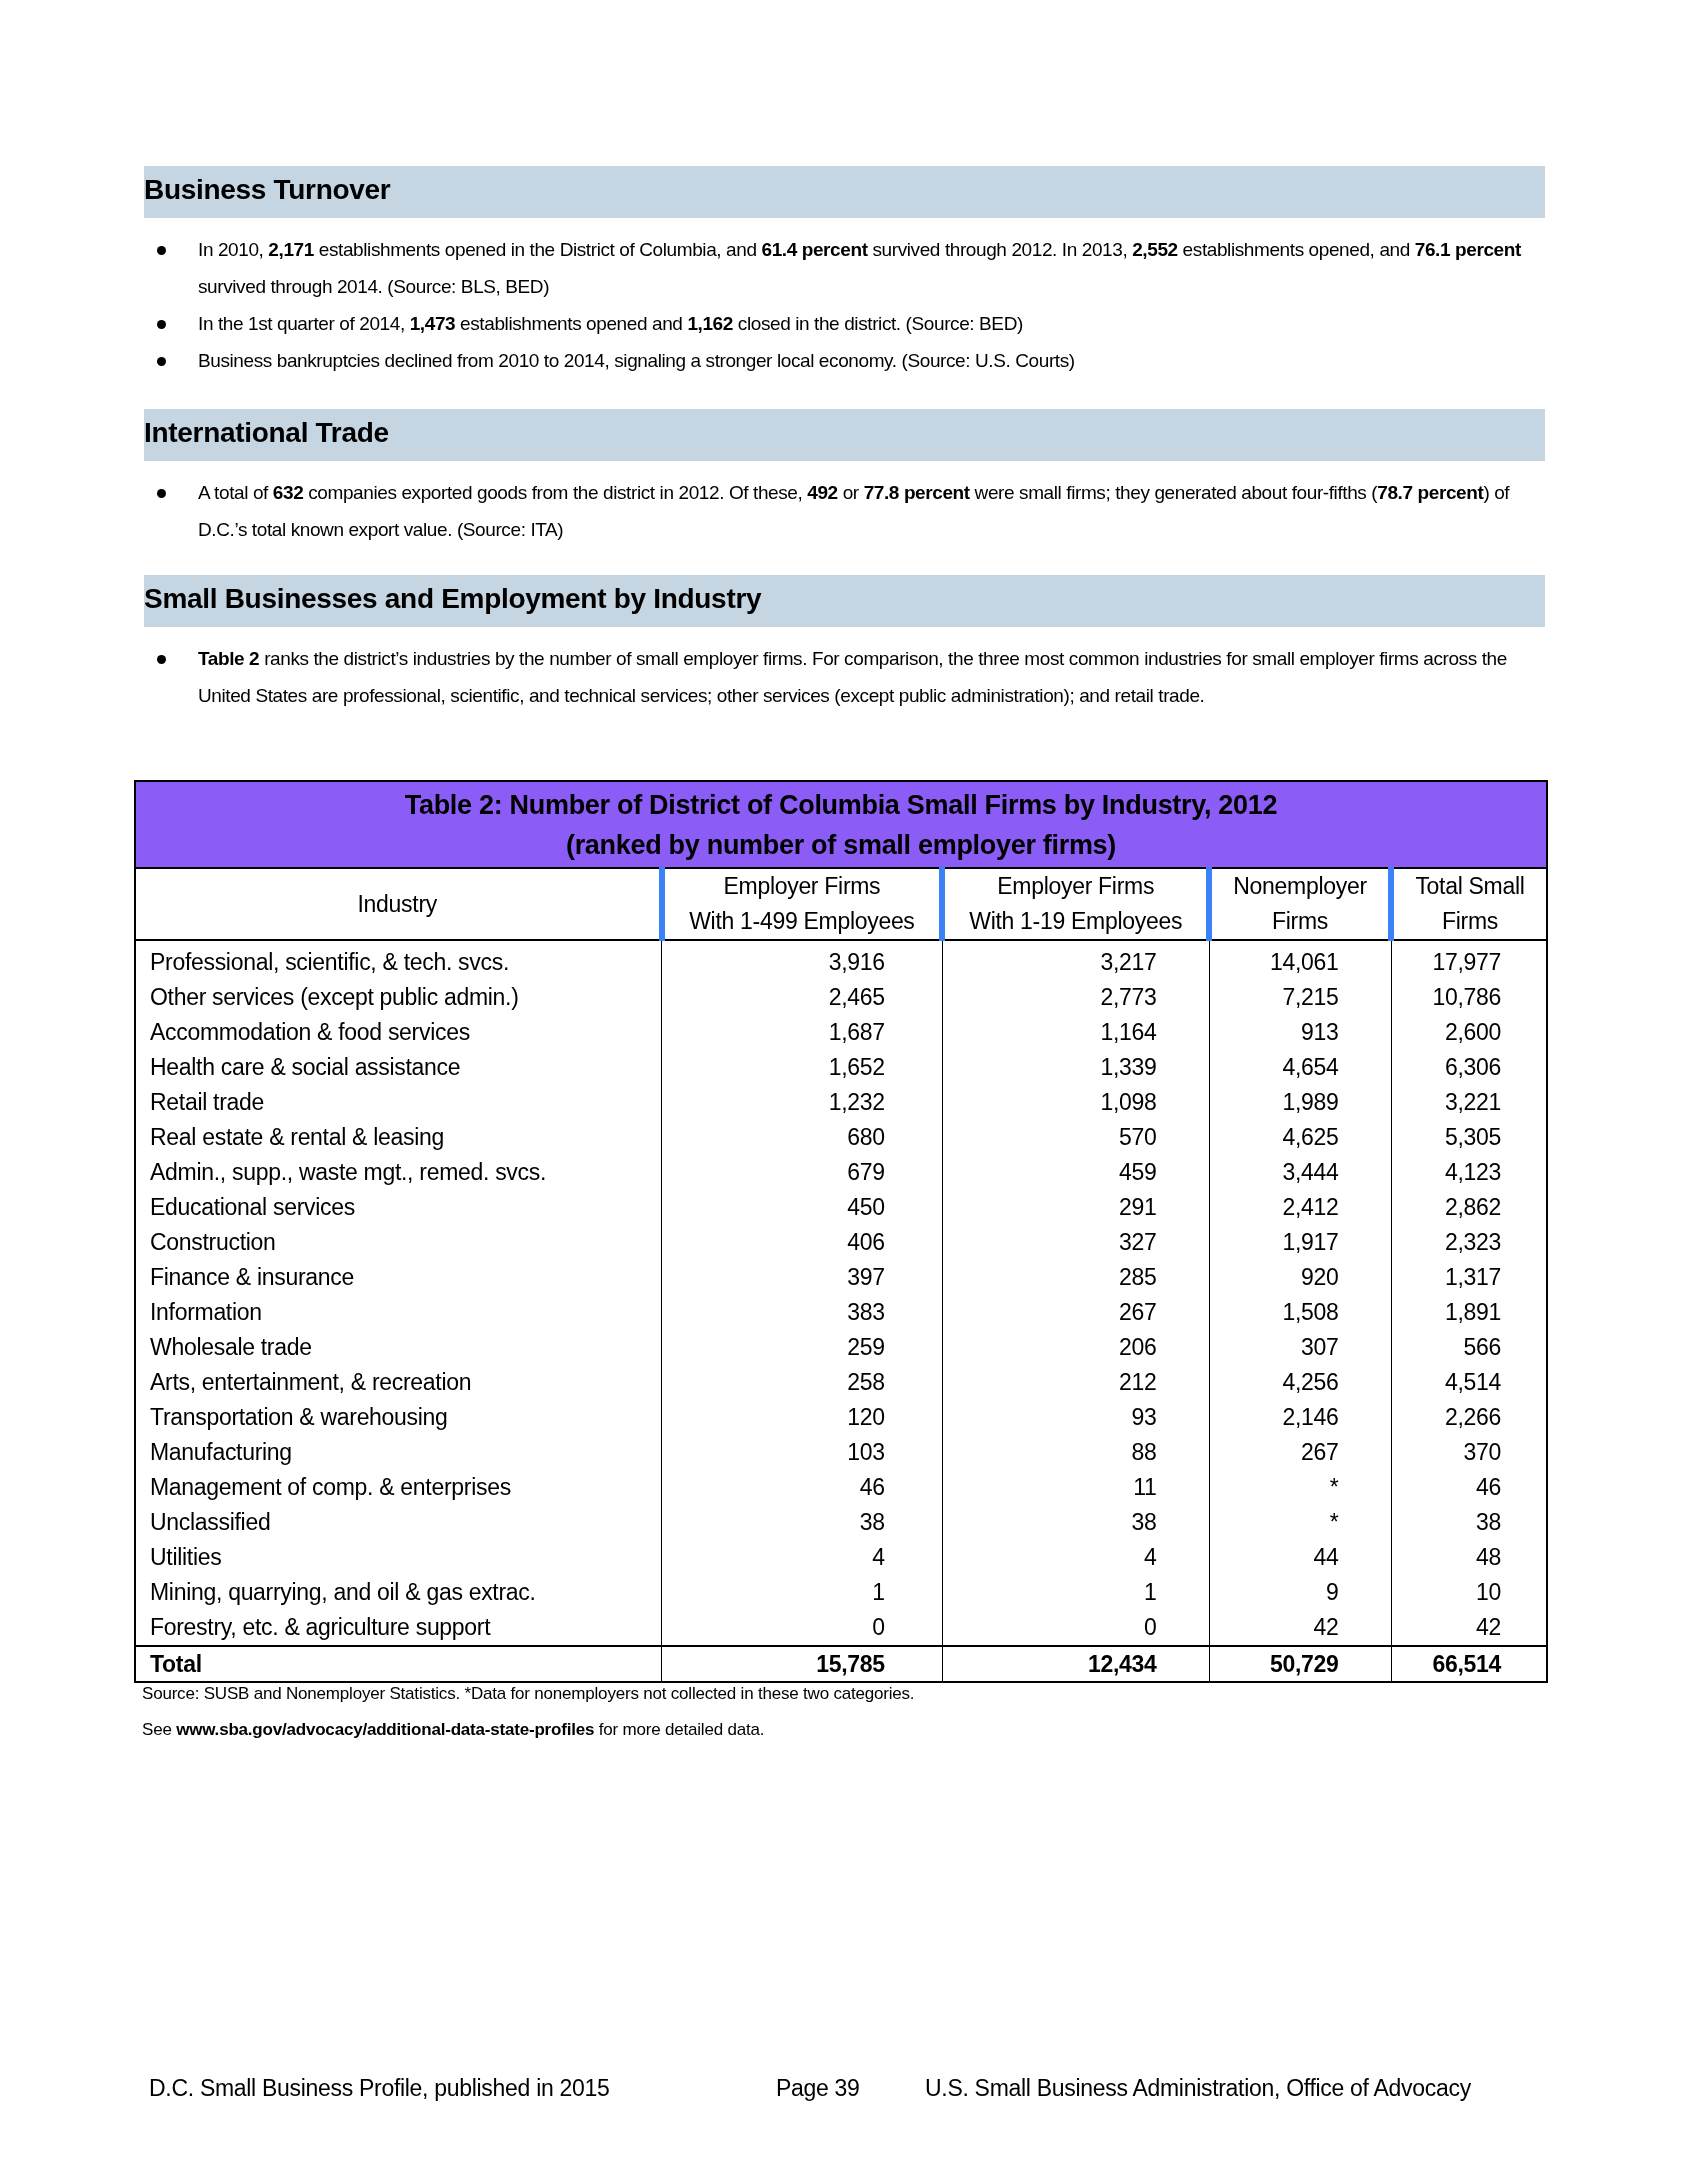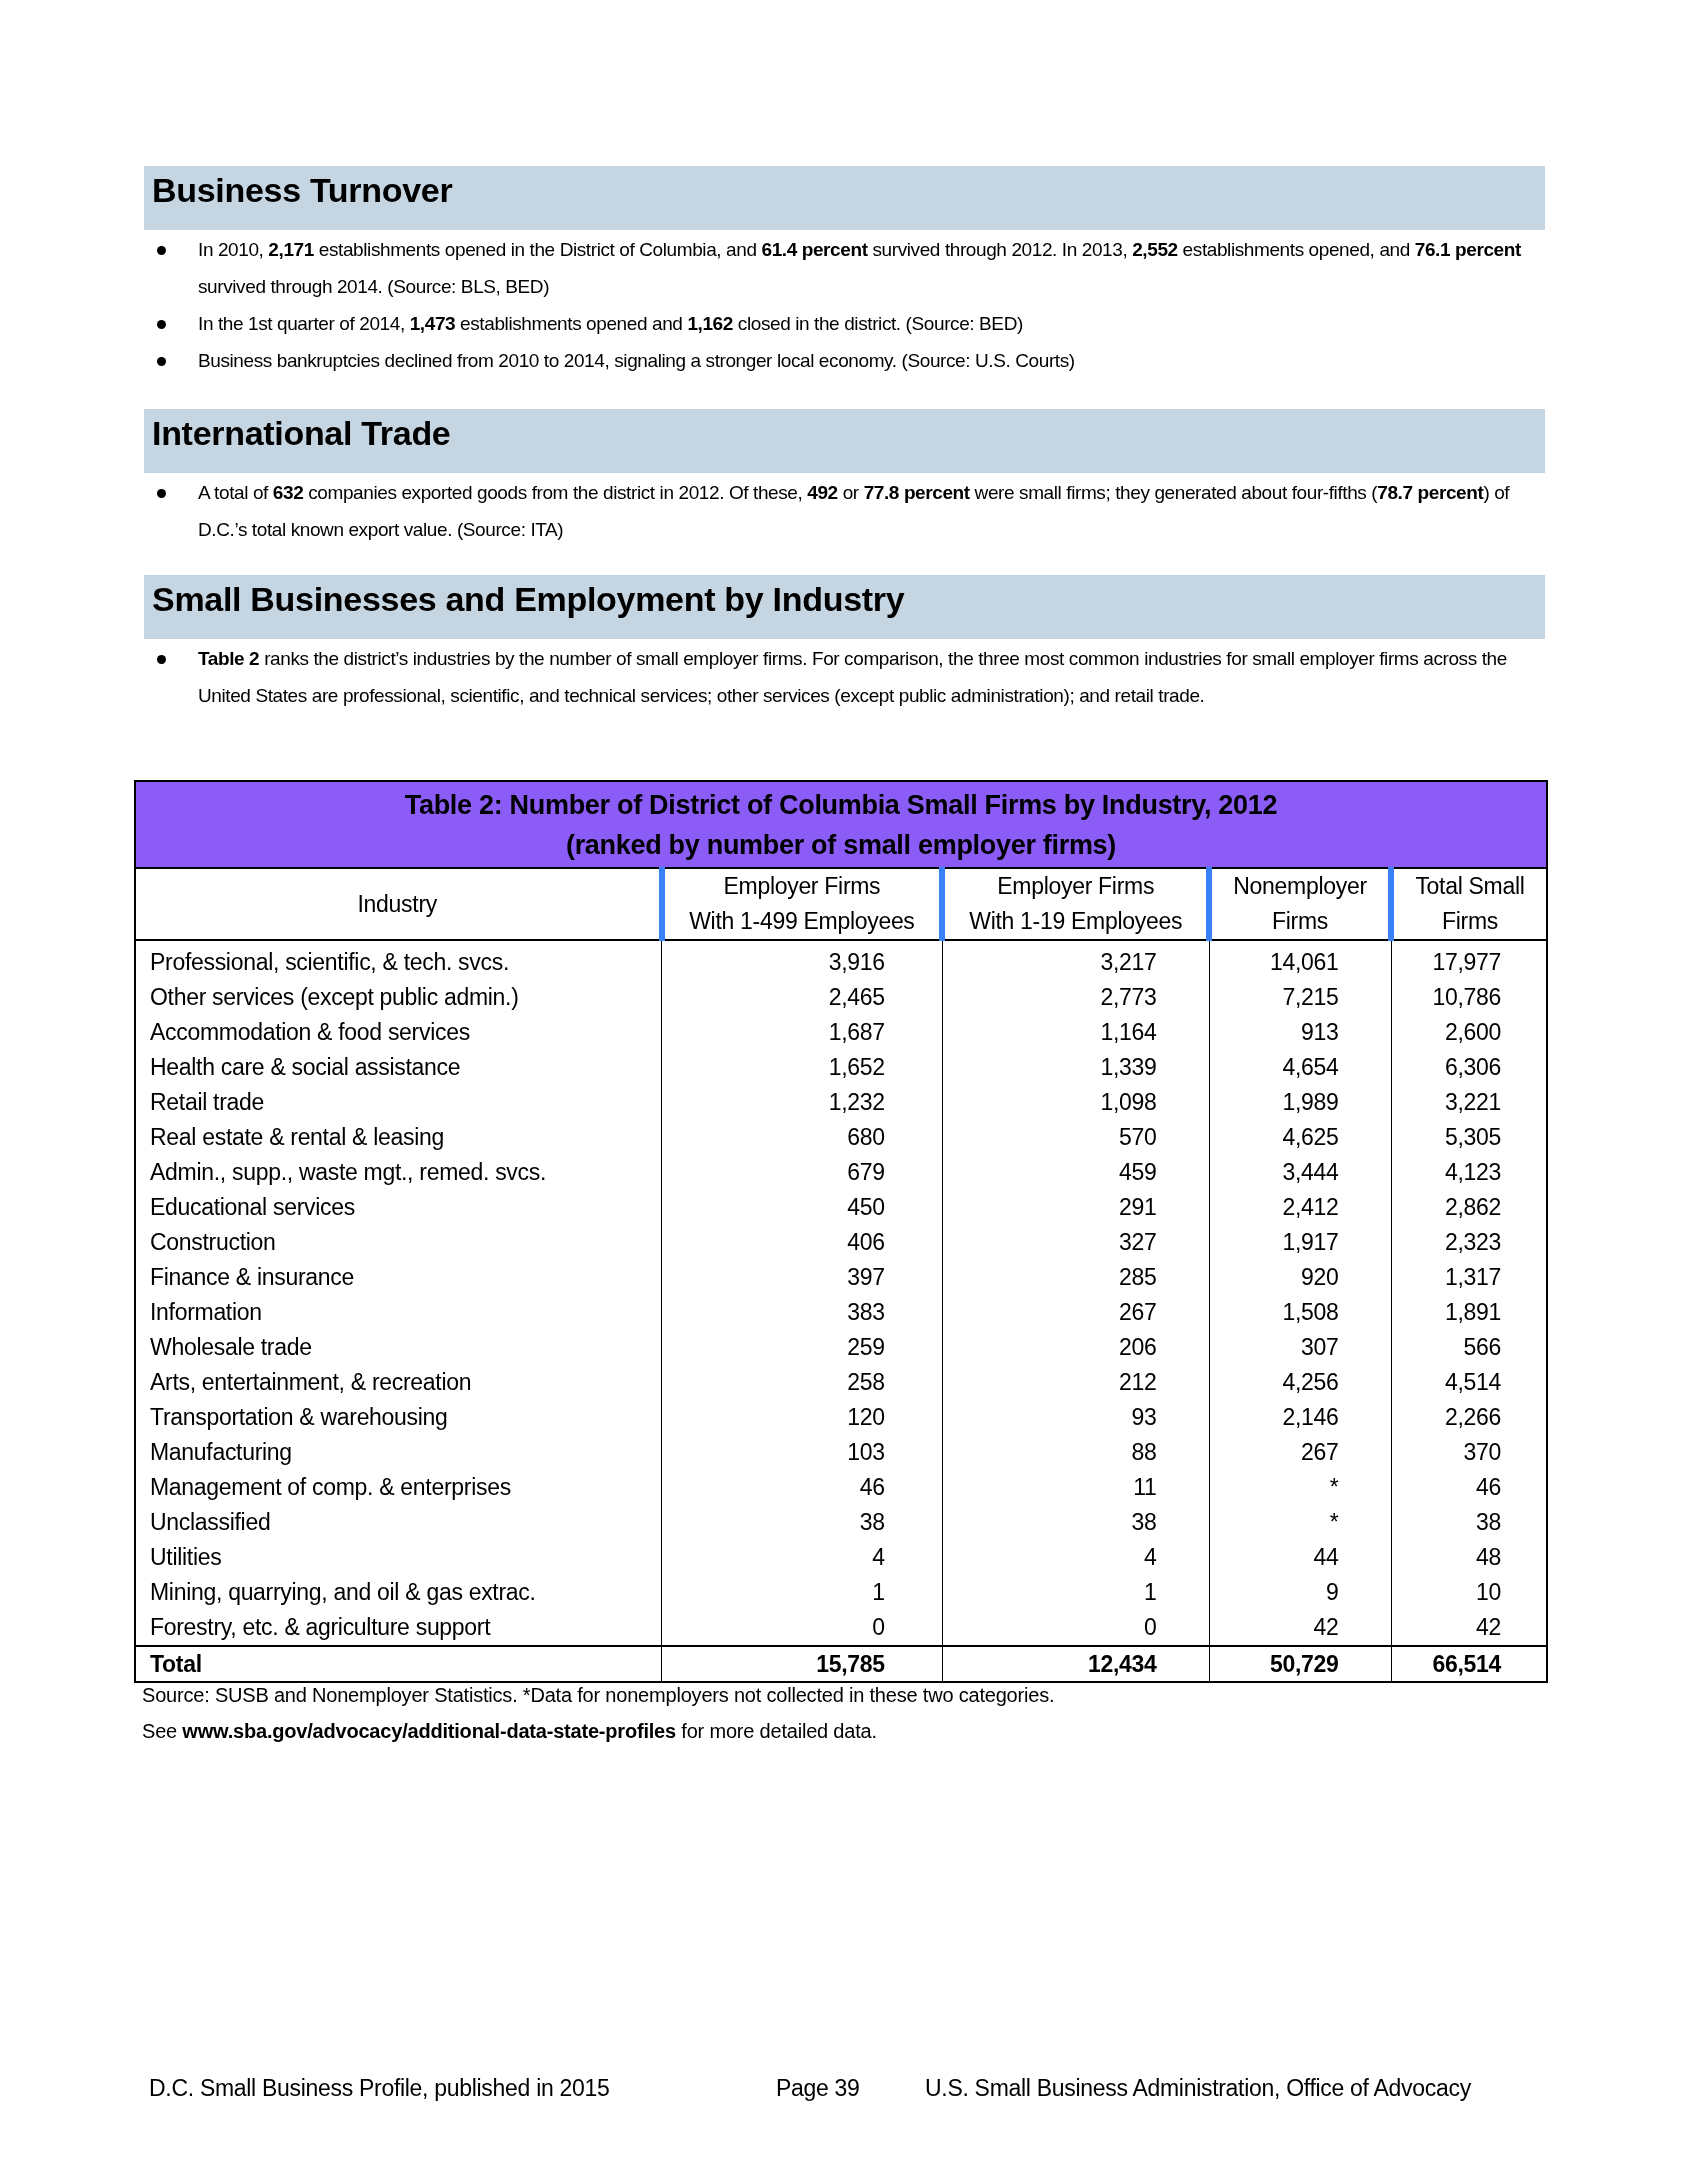--- a/index.html
+++ b/index.html
@@ -7,26 +7,26 @@
   body {
     position: relative;
     font-family: "Liberation Sans", sans-serif;
     color: #000;
     font-size: 25px;
   }
   .section-header {
     position: absolute;
     left: 144px;
     width: 1401px;
-    height: 64px;
+    height: 52px;
     background: #c5d5e2;
     font-weight: bold;
-    font-size: 34px;
+    font-size: 28px;
     line-height: 48px;
-    padding-left: 8px;
+    padding-left: 0;
     letter-spacing: -0.3px;
   }
   .bullets {
     position: absolute;
     left: 149px;
     width: 1396px;
     list-style: none;
   }
   .bullets li {
     position: relative;
@@ -103,21 +103,21 @@
   }
   .col-ind { width: 527px; }
   .col-e499 { width: 281px; }
   .col-e19 { width: 267px; }
   .col-non { width: 182px; }
   .col-tot { width: 156px; }
 
   .note {
     position: absolute;
     left: 142px;
-    font-size: 20px;
+    font-size: 17px;
     letter-spacing: -0.2px;
   }
   .footer {
     position: absolute;
     top: 2075px;
     font-size: 23px;
     letter-spacing: -0.3px;
   }
 </style>
 </head>

